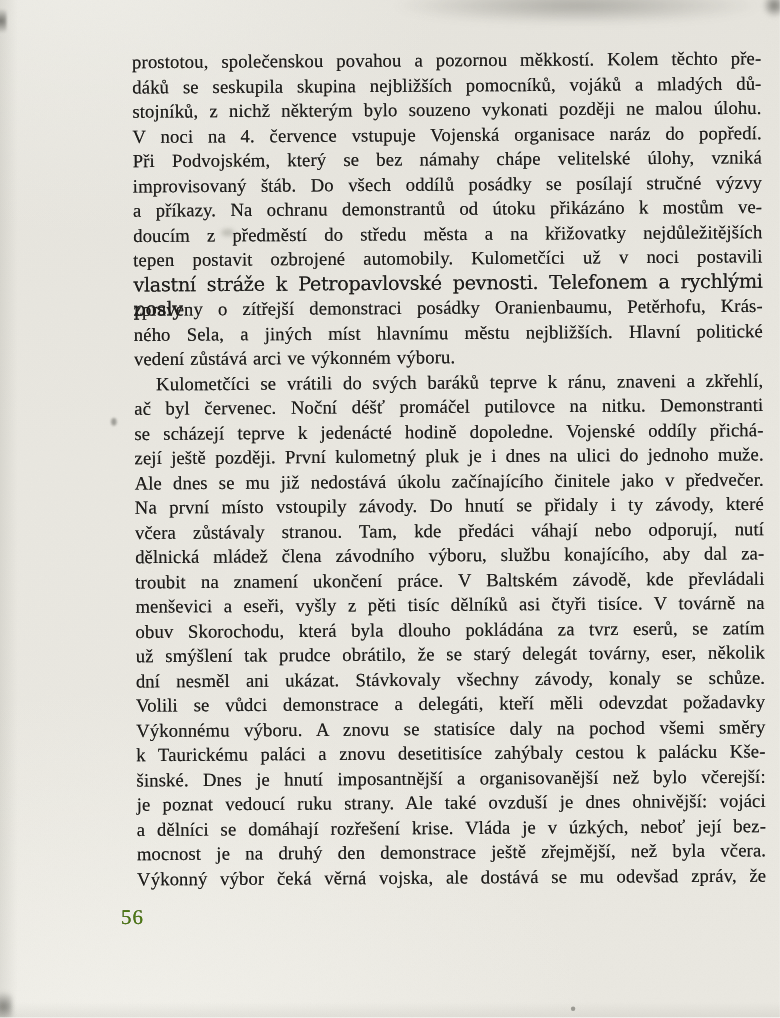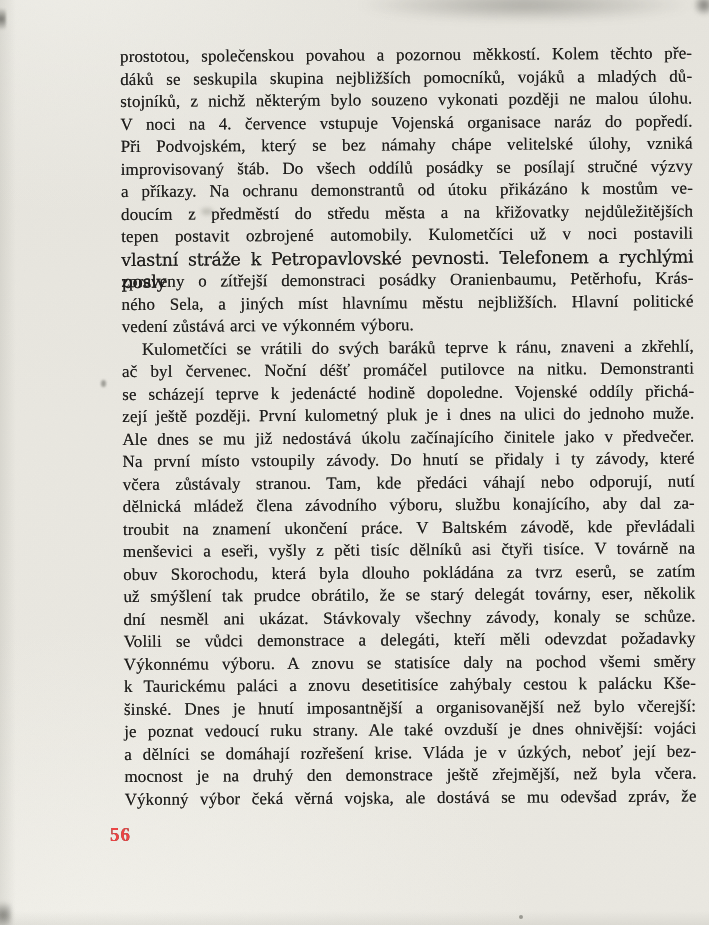--- a/index.html
+++ b/index.html
@@ -101,24 +101,24 @@
     font-size: 17.5px;
     letter-spacing: -0.3px;
     text-shadow: 0 0 0.6px rgba(31,30,28,0.8);
   }
 
   .page-number {
     position: absolute;
     left: 110px;
     top: 824px;
     font-family: "Liberation Serif", serif;
-    font-weight: bold;
+    font-weight: normal;
     font-size: 19px;
     letter-spacing: 1px;
-    color: #ef4444;
+    color: #4d7c0f;
     text-shadow: 0 0 0.5px rgba(22,21,20,0.8);
   }
 </style>
 </head>
 <body>
 
 <svg class="noise" xmlns="http://www.w3.org/2000/svg">
   <filter id="grain">
     <feTurbulence type="fractalNoise" baseFrequency="0.9" numOctaves="2" stitchTiles="stitch"></feTurbulence>
     <feColorMatrix type="matrix" values="0 0 0 0 0.45  0 0 0 0 0.45  0 0 0 0 0.42  0 0 0 0.06 0"></feColorMatrix>

